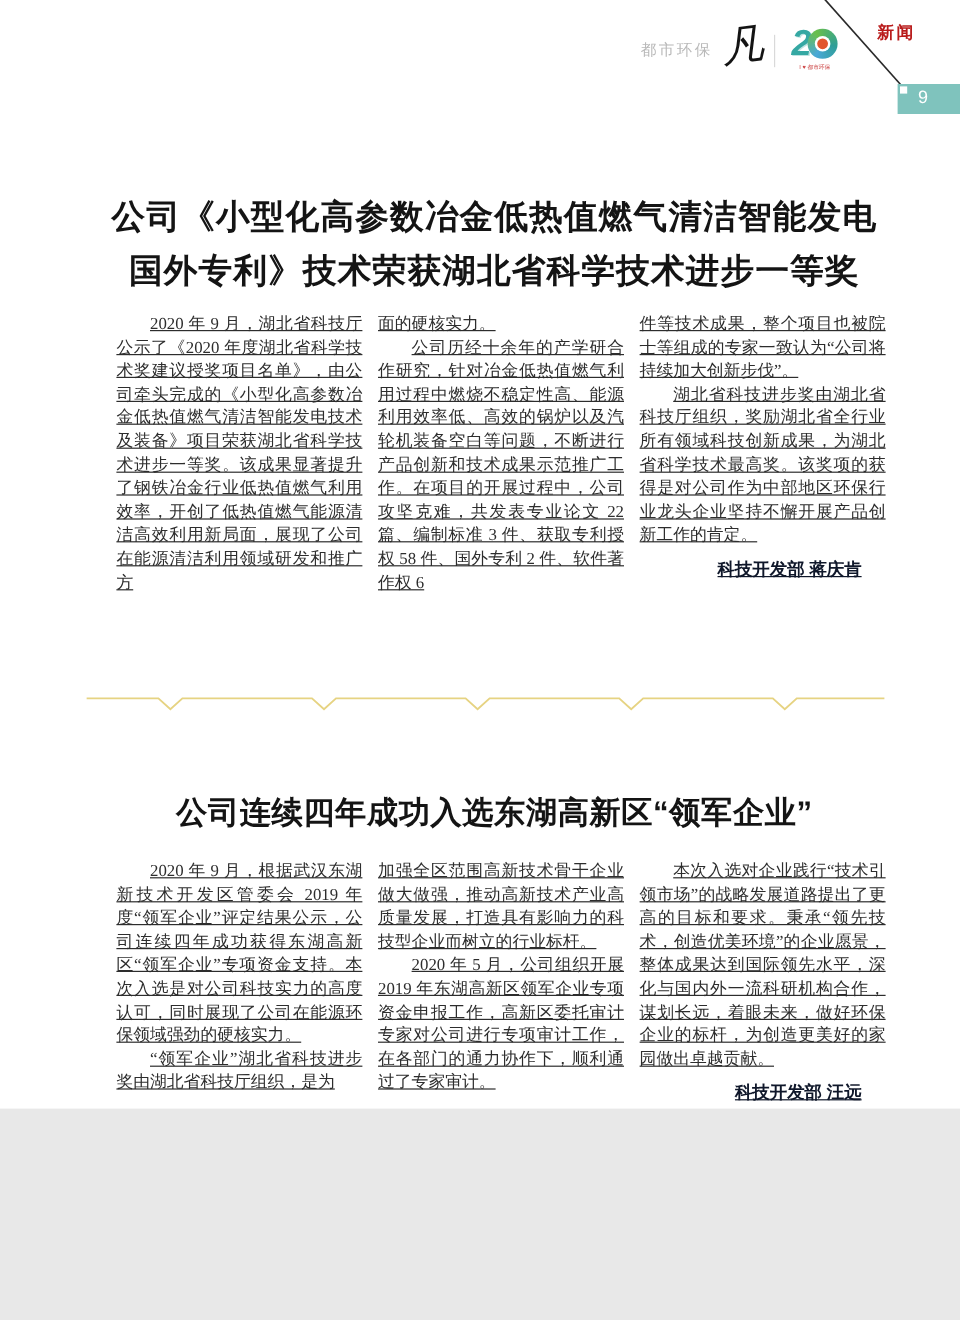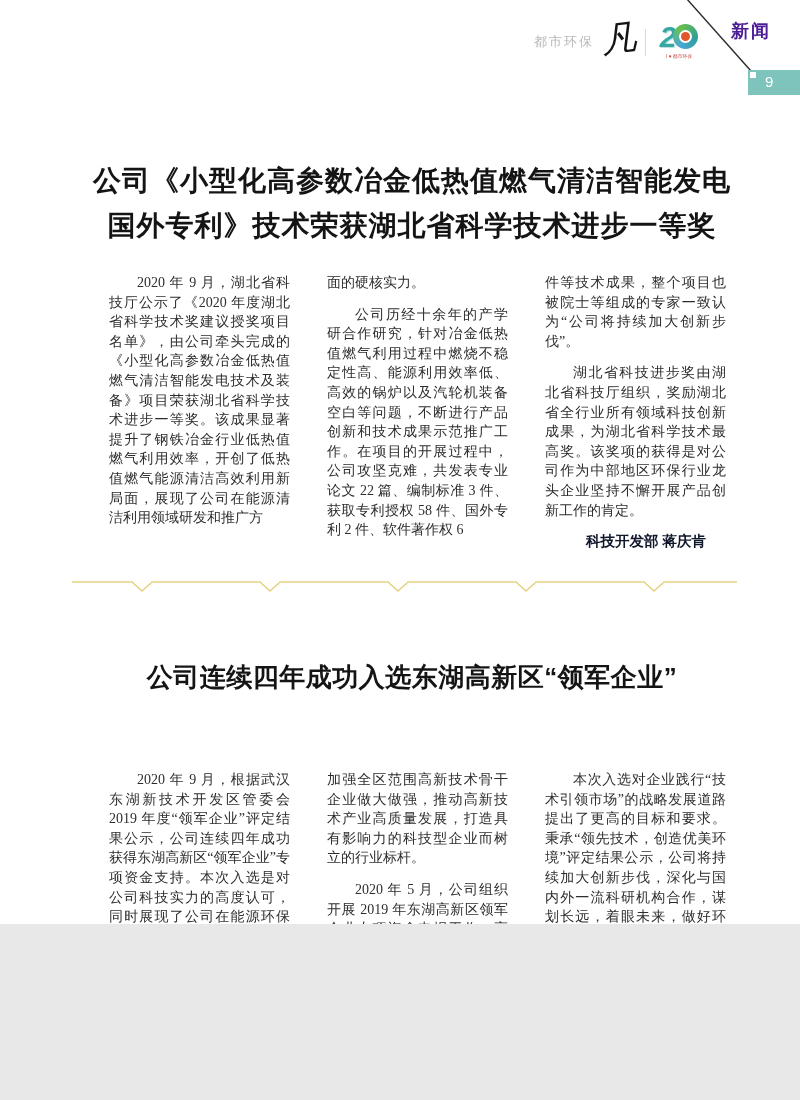--- a/index.html
+++ b/index.html
@@ -48,21 +48,21 @@
   }
   .logo-caption {
     font-family:"Liberation Sans", sans-serif;
     font-size:7px; color:#cc4444; white-space:nowrap;
     transform:scale(0.68); transform-origin:center top; margin-top:1px;
   }
   .diag { position:absolute; top:0; left:0; pointer-events:none; }
   .section-label {
     position:absolute; top:19px; left:731px;
     font-family:"Liberation Sans", sans-serif;
-    font-size:18px; font-weight:900; color:#4c1d95; letter-spacing:2px;
+    font-size:14px; font-weight:900; color:#b91c1c; letter-spacing:2px;
   }
   .page-num-box {
     position:absolute; top:70px; left:748px; width:52px; height:25px;
     background:#7fc3bd;
   }
   .page-num-notch { position:absolute; top:2px; left:2px; width:6px; height:6px; background:#ffffff; }
   .page-num {
     position:absolute; top:3px; left:17px;
     font-family:"Liberation Sans", sans-serif;
     font-size:15px; color:#ffffff;
@@ -76,27 +76,27 @@
     font-weight:900; color:#141414;
   }
   .title-1 { top:146px; font-size:28px; line-height:45px; letter-spacing:1px; }
   .title-2 { top:645px; font-size:26px; line-height:40px; letter-spacing:0.5px; }
 
   .article-body {
     position:absolute; left:97px; width:641px;
     display:flex; gap:13px;
   }
   .body-1 { top:261px; }
-  .body-2 { top:758px;justify-content:center; }
+  .body-2 { top:717px;justify-content:center; }
   .col {
     flex:1 1 0;
     font-size:14px; line-height:19.6px;
     text-align:justify; color:#2d2d2d;
   }
-  .col p { margin:12px; }
+  .col p { margin:0;text-decoration:underline; }
   .para { text-indent:2em; }
   .cont { text-indent:0; }
   .byline {
     margin-top:9px !important;
     text-align:right; padding-right:20px;
     font-family:"Liberation Sans", sans-serif;
     font-size:14.5px; font-weight:bold; color:#0f172a;
   }
 
   .gold-divider { position:absolute; top:580px; left:72px; }
@@ -161,18 +161,18 @@
   <div class="article-body body-2">
     <div class="col">
       <p class="para">2020 年 9 月，根据武汉东湖新技术开发区管委会 2019 年度“领军企业”评定结果公示，公司连续四年成功获得东湖高新区“领军企业”专项资金支持。本次入选是对公司科技实力的高度认可，同时展现了公司在能源环保领域强劲的硬核实力。</p>
       <p class="para">“领军企业”湖北省科技进步奖由湖北省科技厅组织，是为</p>
     </div>
     <div class="col">
       <p class="cont">加强全区范围高新技术骨干企业做大做强，推动高新技术产业高质量发展，打造具有影响力的科技型企业而树立的行业标杆。</p>
       <p class="para">2020 年 5 月，公司组织开展 2019 年东湖高新区领军企业专项资金申报工作，高新区委托审计专家对公司进行专项审计工作，在各部门的通力协作下，顺利通过了专家审计。</p>
     </div>
     <div class="col">
-      <p class="para">本次入选对企业践行“技术引领市场”的战略发展道路提出了更高的目标和要求。秉承“领先技术，创造优美环境”评定结果公示，公司将持续加大创新步伐，深化与国内外一流科研机构合作，谋划长远，着眼未来，做好环保企业的标杆，为创造更美好的家园做出卓越贡献。</p>
+      <p class="para">本次入选对企业践行“技术引领市场”的战略发展道路提出了更高的目标和要求。秉承“领先技术，创造优美环境”的企业愿景，整体成果达到国际领先水平，深化与国内外一流科研机构合作，谋划长远，着眼未来，做好环保企业的标杆，为创造更美好的家园做出卓越贡献。</p>
       <p class="byline">科技开发部 汪远</p>
     </div>
   </div>
 
 </div>
 
 </body></html>

